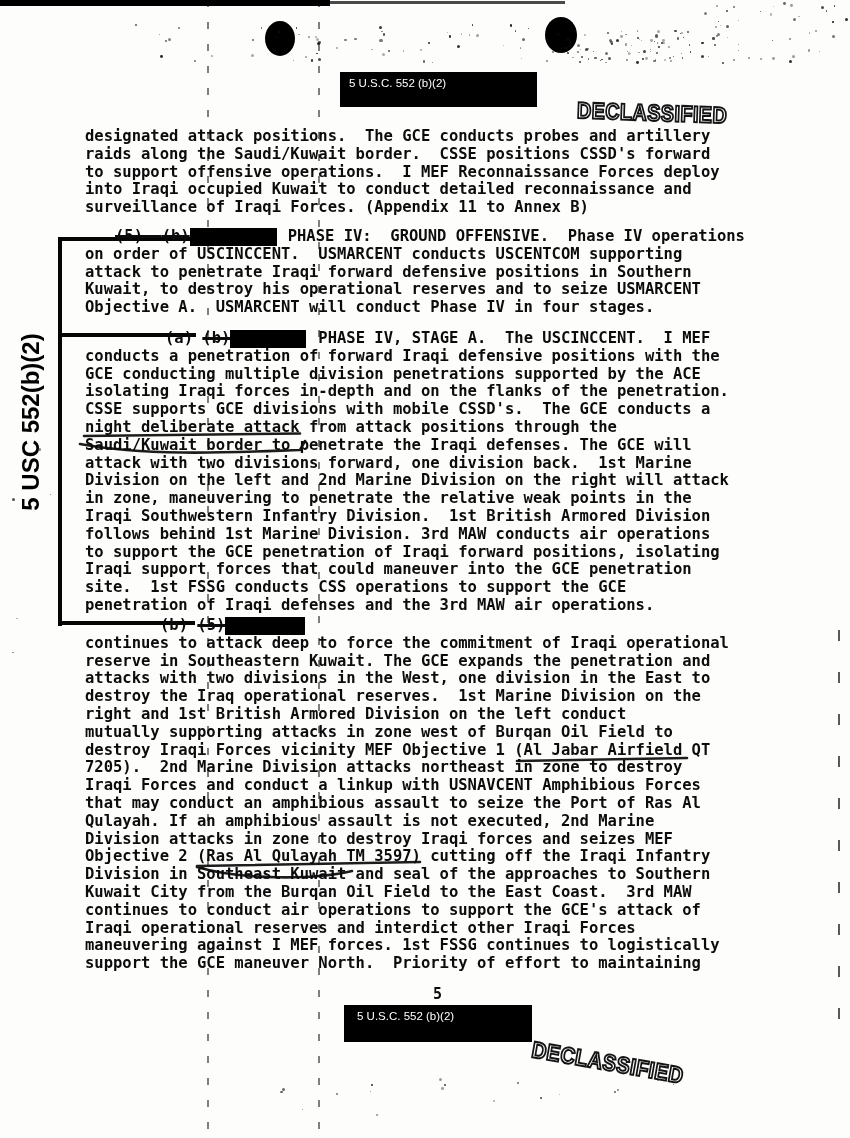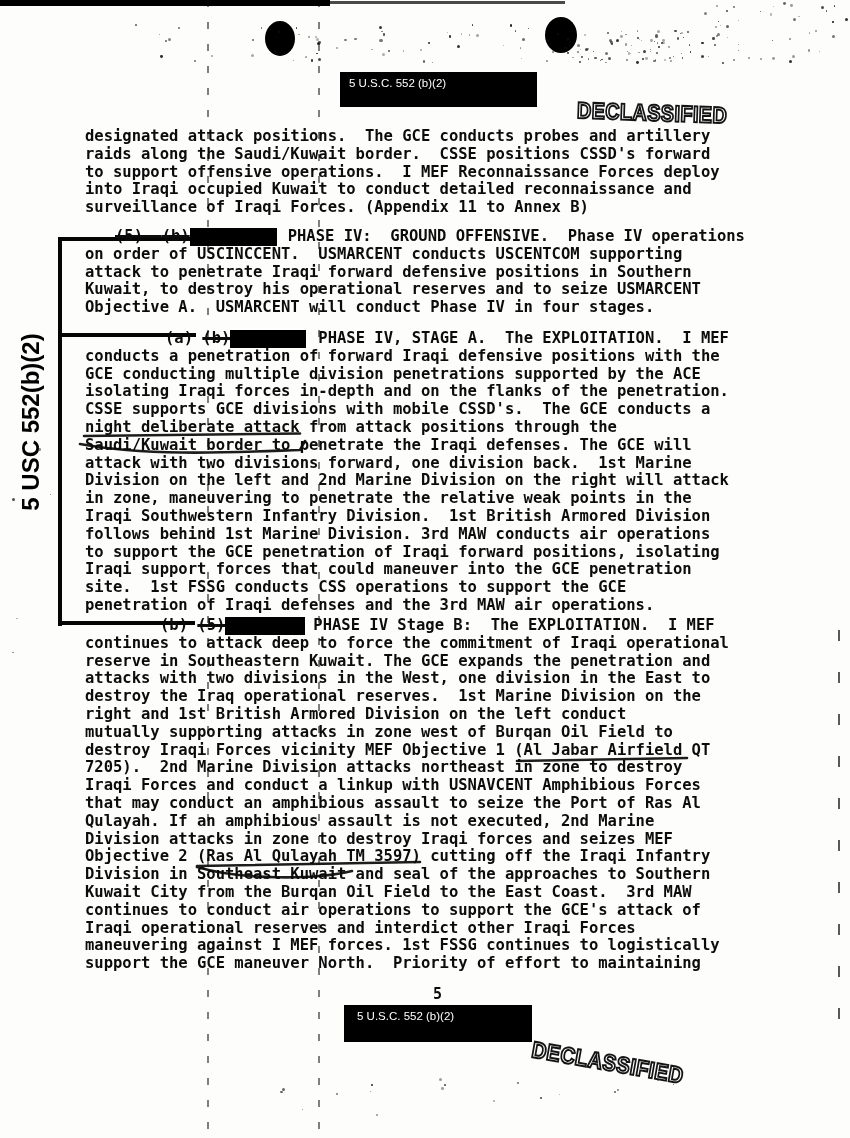--- a/index.html
+++ b/index.html
@@ -78,42 +78,42 @@
       <span style="display:inline-block;width:30px;"></span><span class="strike">(5)</span><span class="strike">  </span><span class="strike">(b)</span><span class="redact-inline" style="width:87px;"></span><span style="display:inline-block;width:11px;"></span><span>PHASE IV:  GROUND OFFENSIVE.  Phase IV operations</span>
     </div>
     <pre>on order of USCINCCENT.  USMARCENT conducts USCENTCOM supporting
 attack to penetrate Iraqi forward defensive positions in Southern
 Kuwait, to destroy his operational reserves and to seize USMARCENT
 Objective A.  USMARCENT will conduct Phase IV in four stages.</pre>
   </div>
 
   <div class="doc-text" style="top:330px;">
     <div class="firstline">
-      <span style="display:inline-block;width:80px;"></span><span>(a)</span><span> </span><span class="strike">(b)</span><span class="redact-inline" style="width:76px;"></span><span style="display:inline-block;width:12px;"></span><span>PHASE IV, STAGE A.  The EXPLOITATION.  I MEF</span>
+      <span style="display:inline-block;width:80px;"></span><span>(a)</span><span> </span><span class="strike">(b)</span><span class="redact-inline" style="width:76px;"></span><span style="display:inline-block;width:12px;"></span><span>PHASE IV, STAGE A.  The USCINCCENT.  I MEF</span>
     </div>
     <pre>conducts a penetration of forward Iraqi defensive positions with the
 GCE conducting multiple division penetrations supported by the ACE
 isolating Iraqi forces in-depth and on the flanks of the penetration.
 CSSE supports GCE divisions with mobile CSSD's.  The GCE conducts a
 night deliberate attack from attack positions through the
 Saudi/Kuwait border to penetrate the Iraqi defenses. The GCE will
 attack with two divisions forward, one division back.  1st Marine
 Division on the left and 2nd Marine Division on the right will attack
 in zone, maneuvering to penetrate the relative weak points in the
 Iraqi Southwestern Infantry Division.  1st British Armored Division
 follows behind 1st Marine Division. 3rd MAW conducts air operations
 to support the GCE penetration of Iraqi forward positions, isolating
 Iraqi support forces that could maneuver into the GCE penetration
 site.  1st FSSG conducts CSS operations to support the GCE
 penetration of Iraqi defenses and the 3rd MAW air operations.</pre>
   </div>
 
   <div class="doc-text" style="top:617px;">
     <div class="firstline">
-      <span style="display:inline-block;width:75px;"></span><span>(b)</span><span> </span><span class="strike">(5)</span><span class="redact-inline" style="width:80px;"></span><span style="display:inline-block;width:8px;"></span><span>PHASE IV Stage B:  The EXPLOITATION.  I MEF</span>
+      <span style="display:inline-block;width:75px;"></span><span>(b)</span><span> </span><span class="strike">(5)</span><span class="redact-inline" style="width:80px;"></span><span style="display:inline-block;width:8px;"></span>
     </div>
     <pre>continues to attack deep to force the commitment of Iraqi operational
 reserve in Southeastern Kuwait. The GCE expands the penetration and
 attacks with two divisions in the West, one division in the East to
 destroy the Iraq operational reserves.  1st Marine Division on the
 right and 1st British Armored Division on the left conduct
 mutually supporting attacks in zone west of Burqan Oil Field to
 destroy Iraqi Forces vicinity MEF Objective 1 (Al Jabar Airfield QT
 7205).  2nd Marine Division attacks northeast in zone to destroy
 Iraqi Forces and conduct a linkup with USNAVCENT Amphibious Forces

